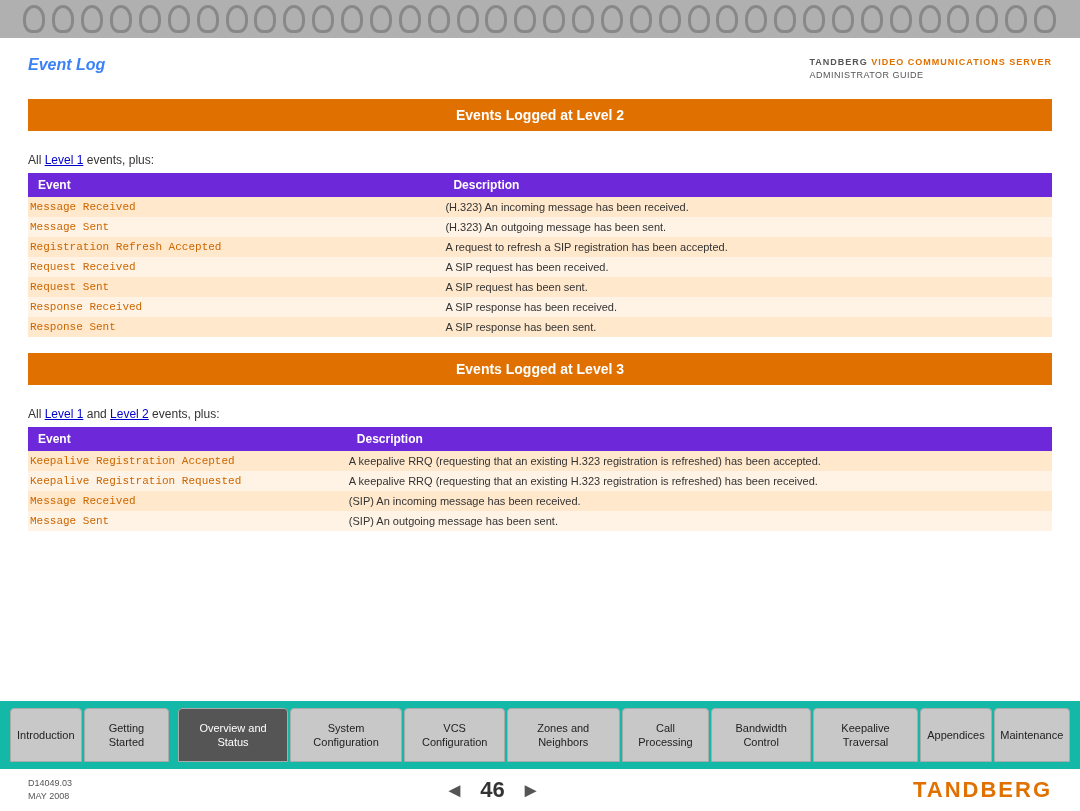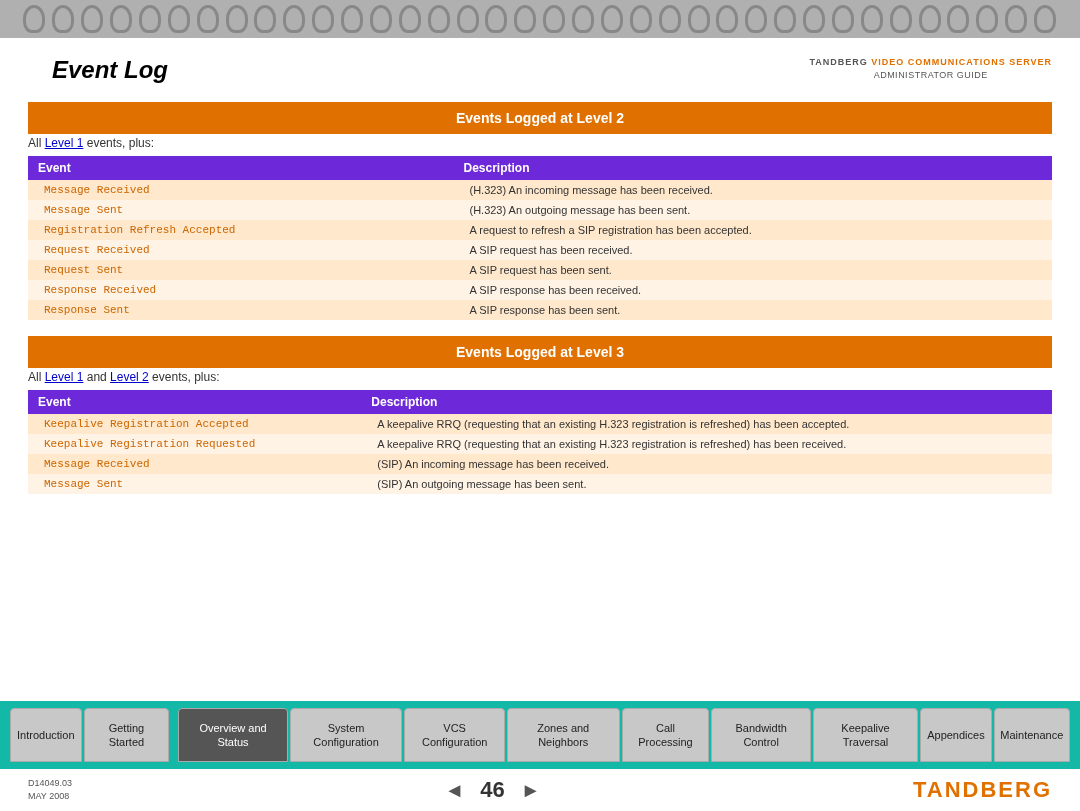--- a/index.html
+++ b/index.html
@@ -48,28 +48,27 @@
     }
 
     
     .header {
       display: flex;
       justify-content: space-between;
       align-items: flex-start;
       margin-bottom: 18px;
     }
     .page-title {
-      font-size: 24px;
-      color: #000000;
+      font-size: 16px;
+      color: #3b82f6;
       font-weight: bold;
       font-style: italic;
-      margin-left: 24px;
     }
     .brand-info {
-      text-align: center;
+      text-align: left;
       font-size: 9px;
       color: #555;
       line-height: 1.4;
       letter-spacing: 0.5px;
     }
     .brand-info .brand-main {
       font-weight: bold;
       letter-spacing: 1px;
       font-size: 9px;
     }
@@ -79,21 +78,21 @@
     }
 
     
     .section-header {
       background: #e07000;
       color: white;
       text-align: center;
       padding: 8px 10px;
       font-size: 14px;
       font-weight: bold;
-      margin-bottom: 2px;
+      margin-bottom: 22px;
     }
 
     
     .all-level-text {
       font-size: 12px;
       color: #333;
       margin-bottom: 6px;
     }
     .all-level-text a {
       color: #0000cc;
@@ -108,21 +107,21 @@
     }
     .event-table th {
       background: #6d28d9;
       color: white;
       text-align: left;
       padding: 5px 10px;
       font-size: 12px;
       font-weight: bold;
     }
     .event-table td {
-      padding: 4px 16px;
+      padding: 4px 2px;
       font-size: 11px;
       color: #333;
     }
     .event-table tr:nth-child(odd) td {
       background: #ffe8cc;
     }
     .event-table tr:nth-child(even) td {
       background: #fff3e6;
     }
     .event-table td.event-name {

